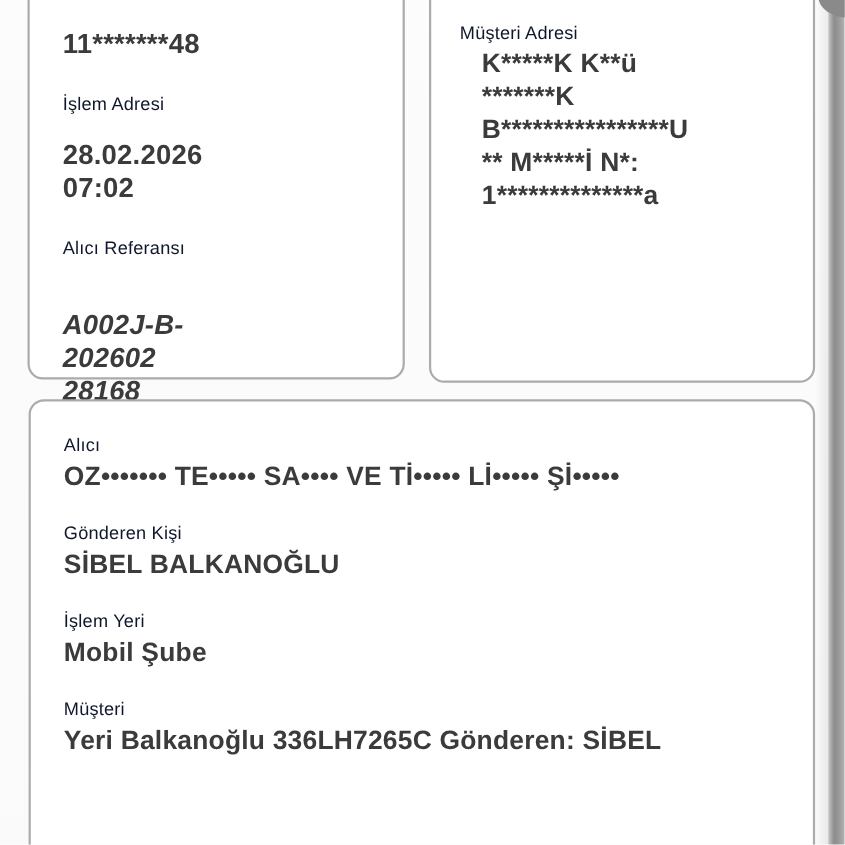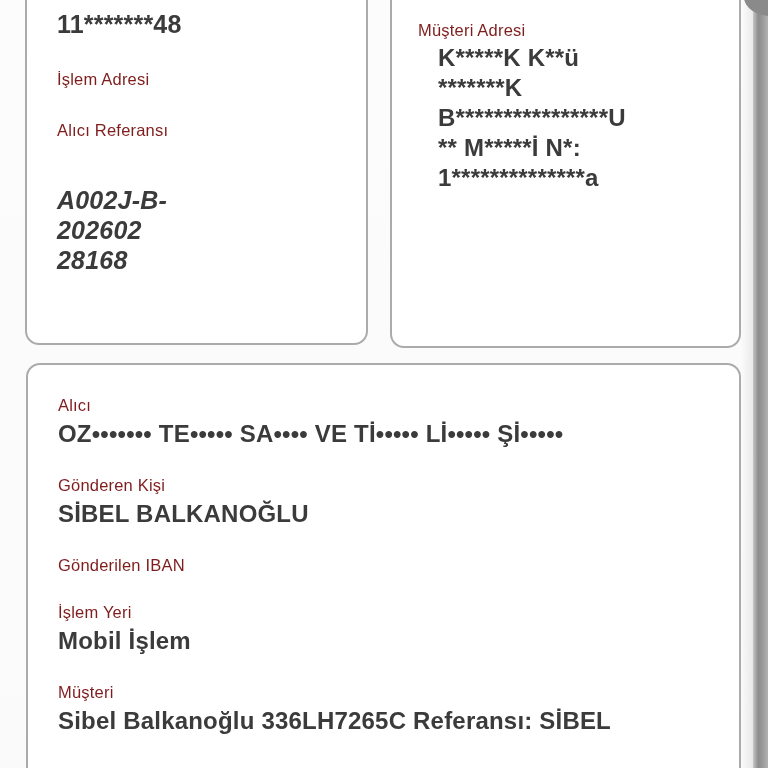--- a/index.html
+++ b/index.html
@@ -39,33 +39,33 @@
   .card-transfer {
     left: 26px;
     top: 363px;
     width: 715px;
     height: 440px;
     padding: 30px 28px 0 30px;
   }
   .field-label {
     font-size: 16.5px;
     line-height: 21px;
-    color: #7f1d1d;
+    color: #0f172a;
     letter-spacing: 0.2px;
   }
   .field-value {
     margin-top: 3px;
     font-size: 24px;
     line-height: 30px;
     font-weight: bold;
     color: #3b3b3b;
     white-space: pre-line;
     letter-spacing: 0.2px;
   }
-  .card-identity .field-value { margin-top: 4px; font-size: 25px; }
+  .card-identity .field-value { margin-top: 20px; font-size: 25px; }
   .card-identity .field + .field { margin-top: 30px; }
   .card-identity .field-gap .field-value { margin-top: 44px; font-style: italic; }
   .card-transfer .field + .field { margin-top: 26px; }
   .card-address .field-value { margin-top: 2px; margin-left: 20px; }
   
   .scroll-strip {
     position: absolute;
     top: 0;
     right: 0;
     width: 15px;
@@ -95,20 +95,22 @@
 
 <div class="stage">
 
   <div class="card card-identity">
     <div class="field">
       <div class="field-label">TC Kimlik No</div>
       <div class="field-value">11*******48</div>
     </div>
     <div class="field">
       <div class="field-label">İşlem Adresi</div>
+      <div class="field-value">28.02.2026
+07:02</div>
     </div>
     <div class="field field-gap">
       <div class="field-label">Alıcı Referansı</div>
       <div class="field-value">A002J-B-
 202602
 28168</div>
     </div>
   </div>
 
   <div class="card card-address">
@@ -125,29 +127,28 @@
   <div class="card card-transfer">
     <div class="field">
       <div class="field-label">Alıcı</div>
       <div class="field-value">OZ••••••• TE••••• SA•••• VE Tİ••••• Lİ••••• Şİ•••••</div>
     </div>
     <div class="field">
       <div class="field-label">Gönderen Kişi</div>
       <div class="field-value">SİBEL BALKANOĞLU</div>
     </div>
     <div class="field">
-      <div class="field-label">Gönderilen IBAN</div>
     </div>
     <div class="field">
       <div class="field-label">İşlem Yeri</div>
-      <div class="field-value">Mobil İşlem</div>
+      <div class="field-value">Mobil Şube</div>
     </div>
     <div class="field">
       <div class="field-label">Müşteri</div>
-      <div class="field-value">Sibel Balkanoğlu 336LH7265C Referansı: SİBEL</div>
+      <div class="field-value">Yeri Balkanoğlu 336LH7265C Gönderen: SİBEL</div>
     </div>
   </div>
 
   <div class="right-shade"></div>
   <div class="scroll-strip"></div>
   <div class="circle-fragment"></div>
 
 </div>
 
 </body></html>

